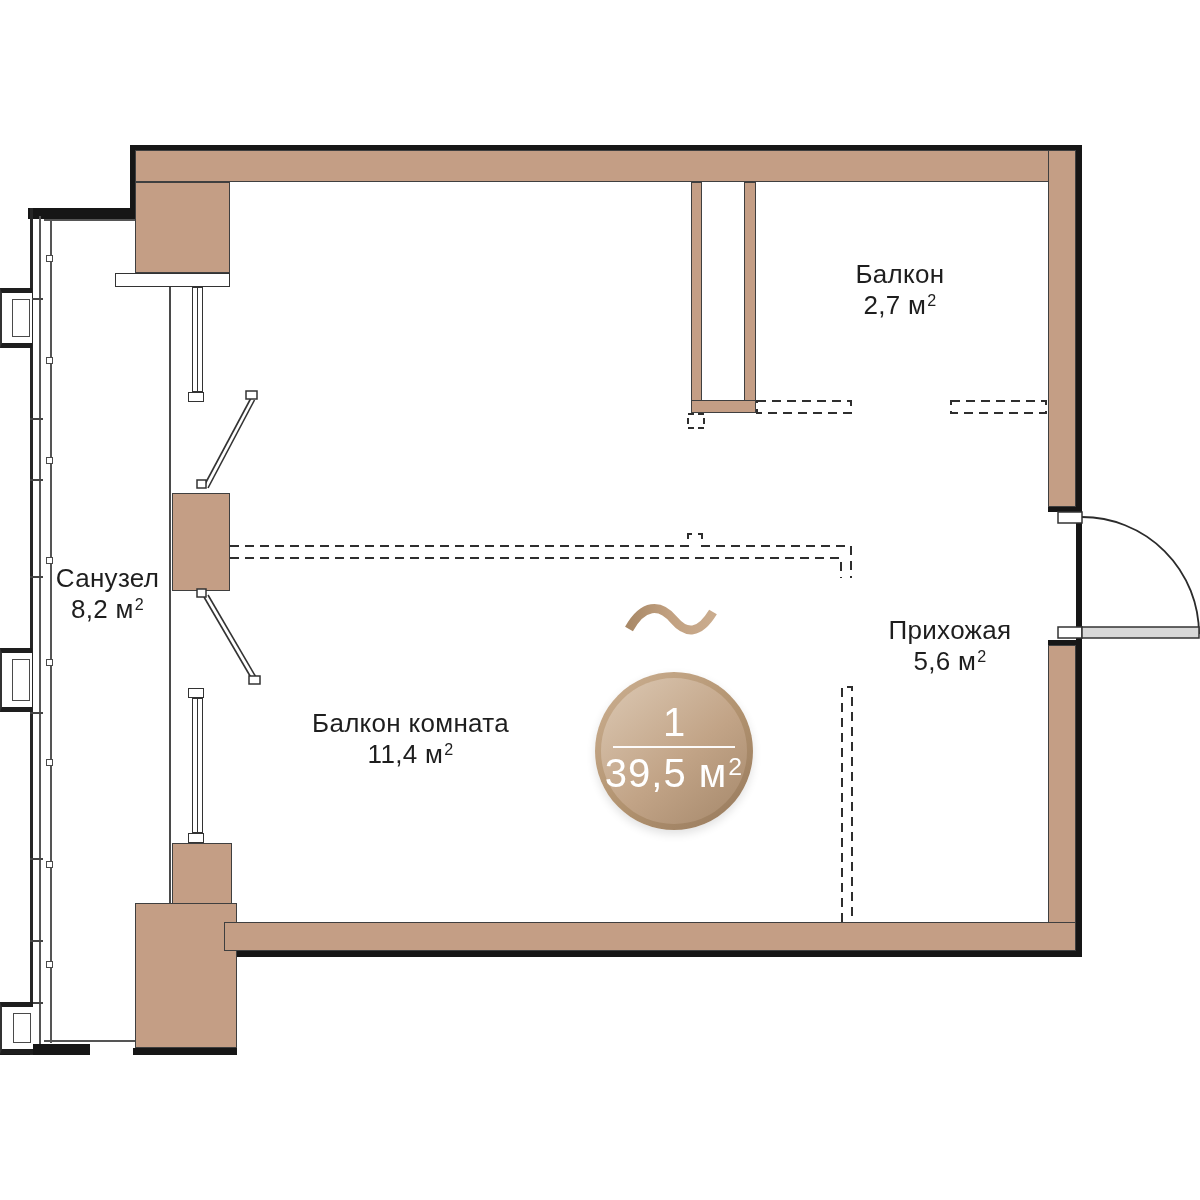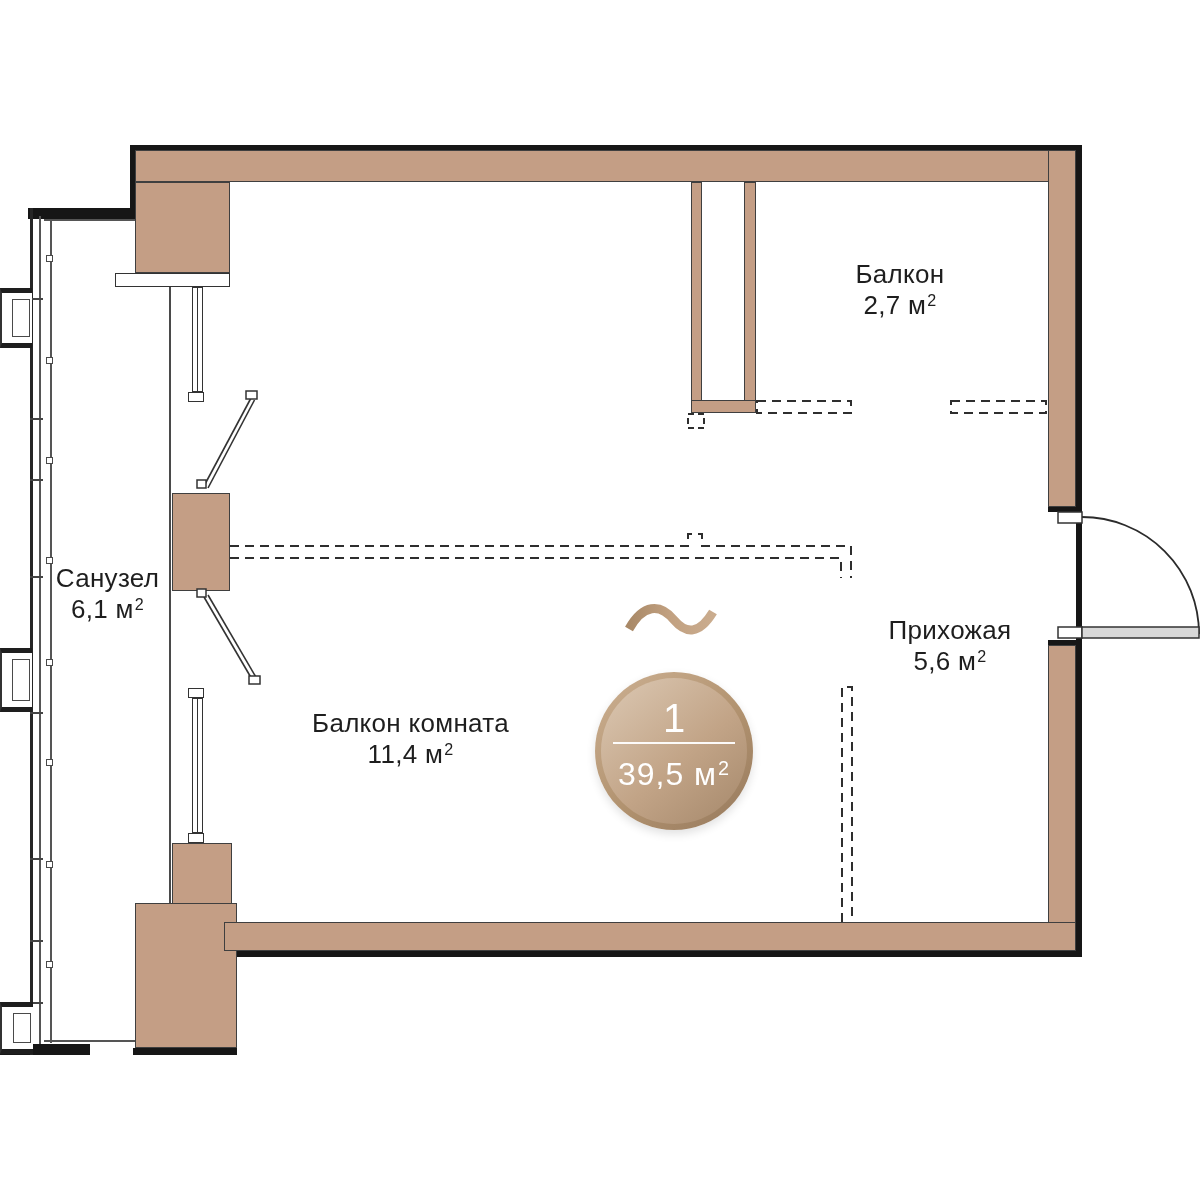--- a/index.html
+++ b/index.html
@@ -20,21 +20,21 @@
   sup{font-size:0.62em;vertical-align:baseline;position:relative;top:-0.5em;margin-left:1px;}
   #overlay{position:absolute;left:0;top:0;z-index:5;pointer-events:none;}
   .badge{position:absolute;left:595px;top:672px;width:158px;height:158px;border-radius:50%;
          background:linear-gradient(140deg,#cdb193 0%,#b1926f 55%,#96795d 100%);
          box-shadow:0 4px 10px rgba(0,0,0,0.12);z-index:10;}
   .badge-inner{position:absolute;left:6px;top:6px;right:6px;bottom:6px;border-radius:50%;
          background:linear-gradient(140deg,#dcc9b4 0%,#c2a487 55%,#a5886b 100%);
          display:flex;flex-direction:column;align-items:center;justify-content:center;gap:3px;}
   .b-count{color:#ffffff;font-size:40px;line-height:42px;font-weight:400;}
   .b-div{width:84%;height:2px;background:rgba(255,255,255,0.95);}
-  .b-area{color:#ffffff;font-size:32px;line-height:54px;font-weight:400;letter-spacing:1px;}
+  .b-area{color:#ffffff;font-size:40px;line-height:44px;font-weight:400;letter-spacing:1px;}
 </style>
 </head>
 <body>
 
 <div id="stage">
 
   <div class="blk" style="left:130px;top:145px;width:952px;height:6px;"></div>
   <div class="blk" style="left:1076px;top:145px;width:6px;height:812px;"></div>
   <div class="blk" style="left:130px;top:145px;width:6px;height:68px;"></div>
   <div class="blk" style="left:224px;top:951px;width:858px;height:6px;"></div>
@@ -137,21 +137,21 @@
 
     <path d="M629 629 C 643 604, 660 603, 674 620 C 686 634, 699 635, 713 612" stroke="url(#wg)" stroke-width="9" fill="none"></path>
   </svg>
 
   <div class="room-label" style="left:800px;top:259px;width:200px;">
     <div>Балкон</div>
     <div><span>2,7 м</span><sup>2</sup></div>
   </div>
   <div class="room-label" style="left:5px;top:563px;width:205px;">
     <div>Санузел</div>
-    <div><span>6,1 м</span><sup>2</sup></div>
+    <div><span>8,2 м</span><sup>2</sup></div>
   </div>
   <div class="room-label" style="left:830px;top:615px;width:240px;">
     <div>Прихожая</div>
     <div><span>5,6 м</span><sup>2</sup></div>
   </div>
   <div class="room-label" style="left:283px;top:708px;width:255px;">
     <div>Балкон комната</div>
     <div><span>11,4 м</span><sup>2</sup></div>
   </div>
 

